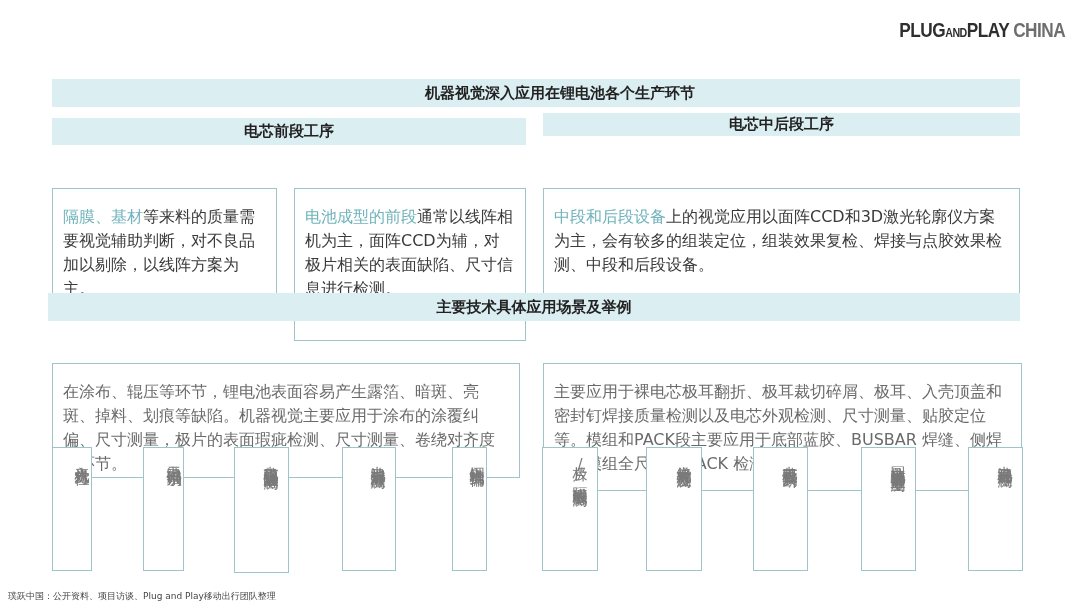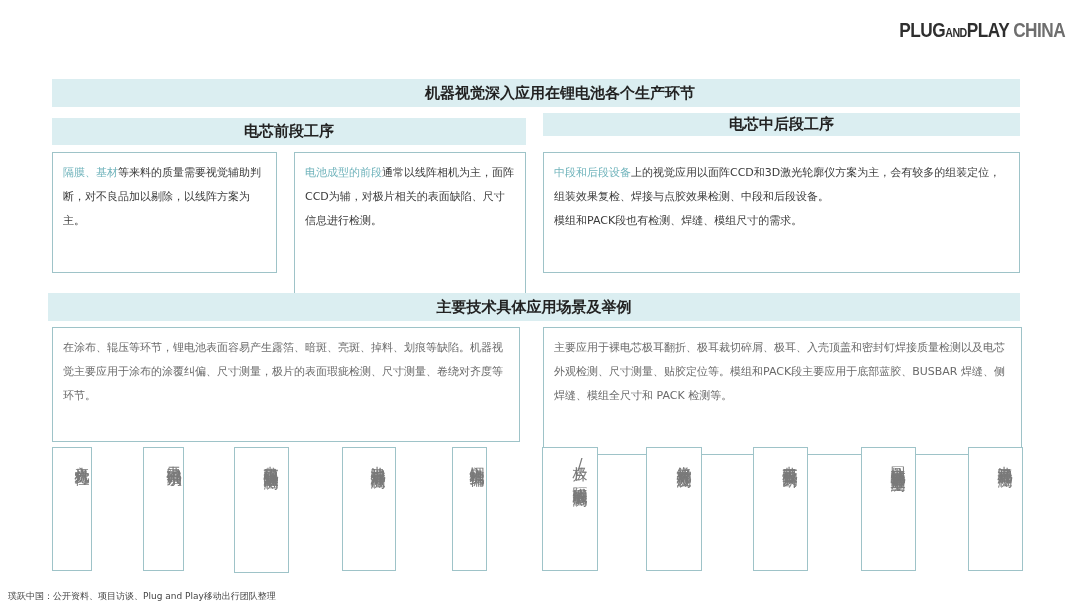--- a/index.html
+++ b/index.html
@@ -7,21 +7,21 @@
   body { position: relative; font-family: "DejaVu Sans", "Liberation Sans", sans-serif; color: #3a3a3a; }
 
   .logo { position: absolute; right: 26px; top: 18px; text-align: center; width: 170px; }
   .logo-en { font-family: "Liberation Sans", sans-serif; font-weight: bold; font-size: 21px; letter-spacing: -0.6px; color: #2e2e2e; line-height: 24px; transform: scaleX(0.82); transform-origin: center; white-space: nowrap; }
   .logo-en .small { font-size: 13px; }
   .logo-en .china { color: #6e6e6e; }
   .logo-cn { font-size: 22px; color: #2e2e2e; letter-spacing: 2px; line-height: 26px; margin-top: 2px; }
 
   .banner { position: absolute; background: #dbeef1; display: flex; align-items: center; justify-content: center; font-weight: bold; font-size: 15px; color: #222; }
 
-  .box { position: absolute; border: 1.5px solid #9ec3c8; background: #ffffff; padding: 8px 10px; font-size: 11px; line-height: 24px; color: #3a3a3a; }
+  .box { position: absolute; border: 1.5px solid #9ec3c8; background: #ffffff; padding: 16px 10px; font-size: 16px; line-height: 24px; color: #3a3a3a; margin-top: 36px; }
   .box .hl { color: #6fb3bb; }
   .box.light { color: #6a6a6a; }
 
   .vbox { position: absolute; top: 447px; height: 124px; border: 1.5px solid #9ec3c8; background: #fff;
           writing-mode: vertical-rl; text-orientation: upright; font-size: 15px; line-height: 19px;
           color: #7a7a7a; padding: 6px 0; display: flex; align-items: flex-start; justify-content: flex-start; letter-spacing: 1px; }
   .vbox span { display: block; }
 
   .source { position: absolute; left: 8px; top: 590px; font-size: 9px; color: #444; }
 </style>
@@ -42,21 +42,20 @@
 
 <div class="box" style="left:52px; top:152px; width:225px; height:121px;">
   <span class="hl">隔膜</span><span class="hl">、</span><span class="hl">基材</span><span>等来料的质量需要视觉辅助判断，对不良品加以剔除，以线阵方案为主。</span>
 </div>
 <div class="box" style="left:294px; top:152px; width:232px; height:153px;">
   <span class="hl">电池成型的前段</span><span>通常以线阵相机为主，面阵CCD为辅，对极片相关的表面缺陷、尺寸信息进行检测。</span>
 </div>
 
 <div class="box" style="left:543px; top:152px; width:477px; height:121px;">
   <span class="hl">中段和后段设备</span><span>上的视觉应用以面阵CCD和3D激光轮廓仪方案为主，会有较多的组装定位，组装效果复检、焊接与点胶效果检测、中段和后段设备。</span><br>
-  <span>模组和PACK段也有检测、焊缝、模组尺寸的需求。</span>
 </div>
 
 <div class="banner" style="left:48px; top:293px; width:972px; height:28px;">主要技术具体应用场景及举例</div>
 
 <div class="box light" style="left:52px; top:327px; width:468px; height:115px;">在涂布、辊压等环节，锂电池表面容易产生露箔、暗斑、亮斑、掉料、划痕等缺陷。机器视觉主要应用于涂布的涂覆纠偏、尺寸测量，极片的表面瑕疵检测、尺寸测量、卷绕对齐度等环节。</div>
 <div class="box light" style="left:543px; top:327px; width:479px; height:128px;">主要应用于裸电芯极耳翻折、极耳裁切碎屑、极耳、入壳顶盖和密封钉焊接质量检测以及电芯外观检测、尺寸测量、贴胶定位等。模组和PACK段主要应用于底部蓝胶、BUSBAR 焊缝、侧焊缝、模组全尺寸和 PACK 检测等。</div>
 
 <div class="vbox" style="left:52px; width:40px;">
     <span>入壳机觉对位</span>
   </div>

